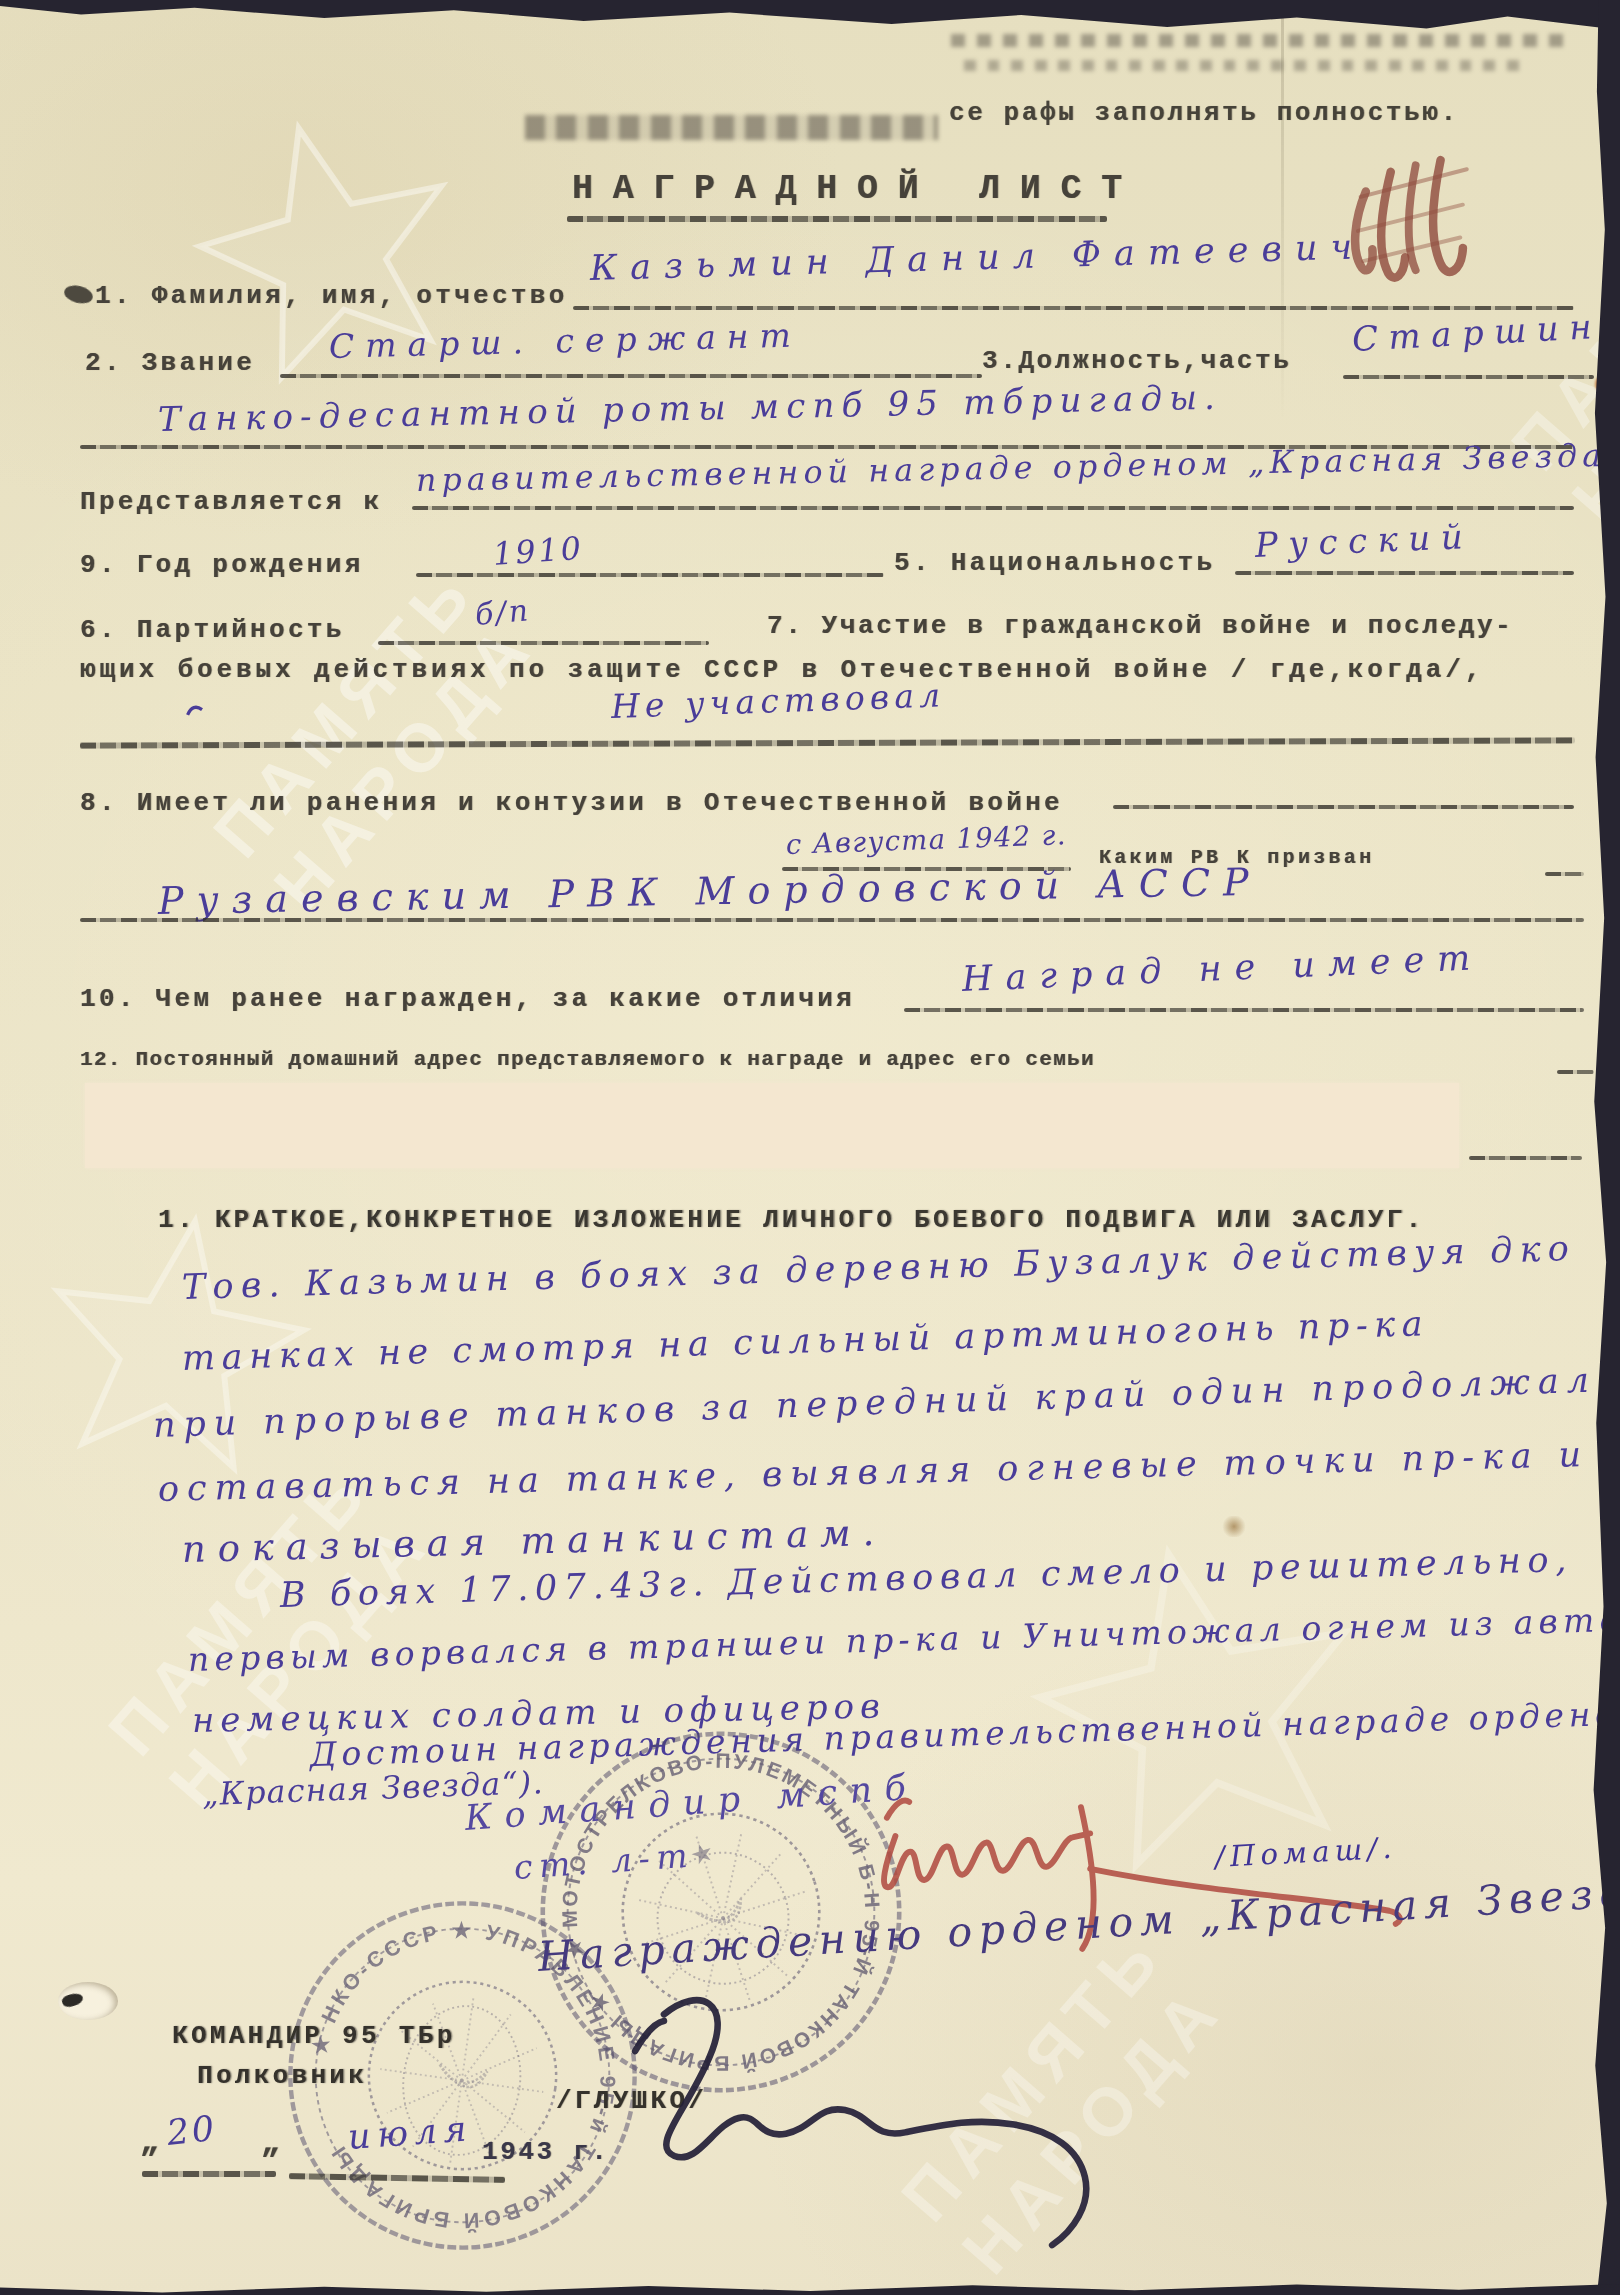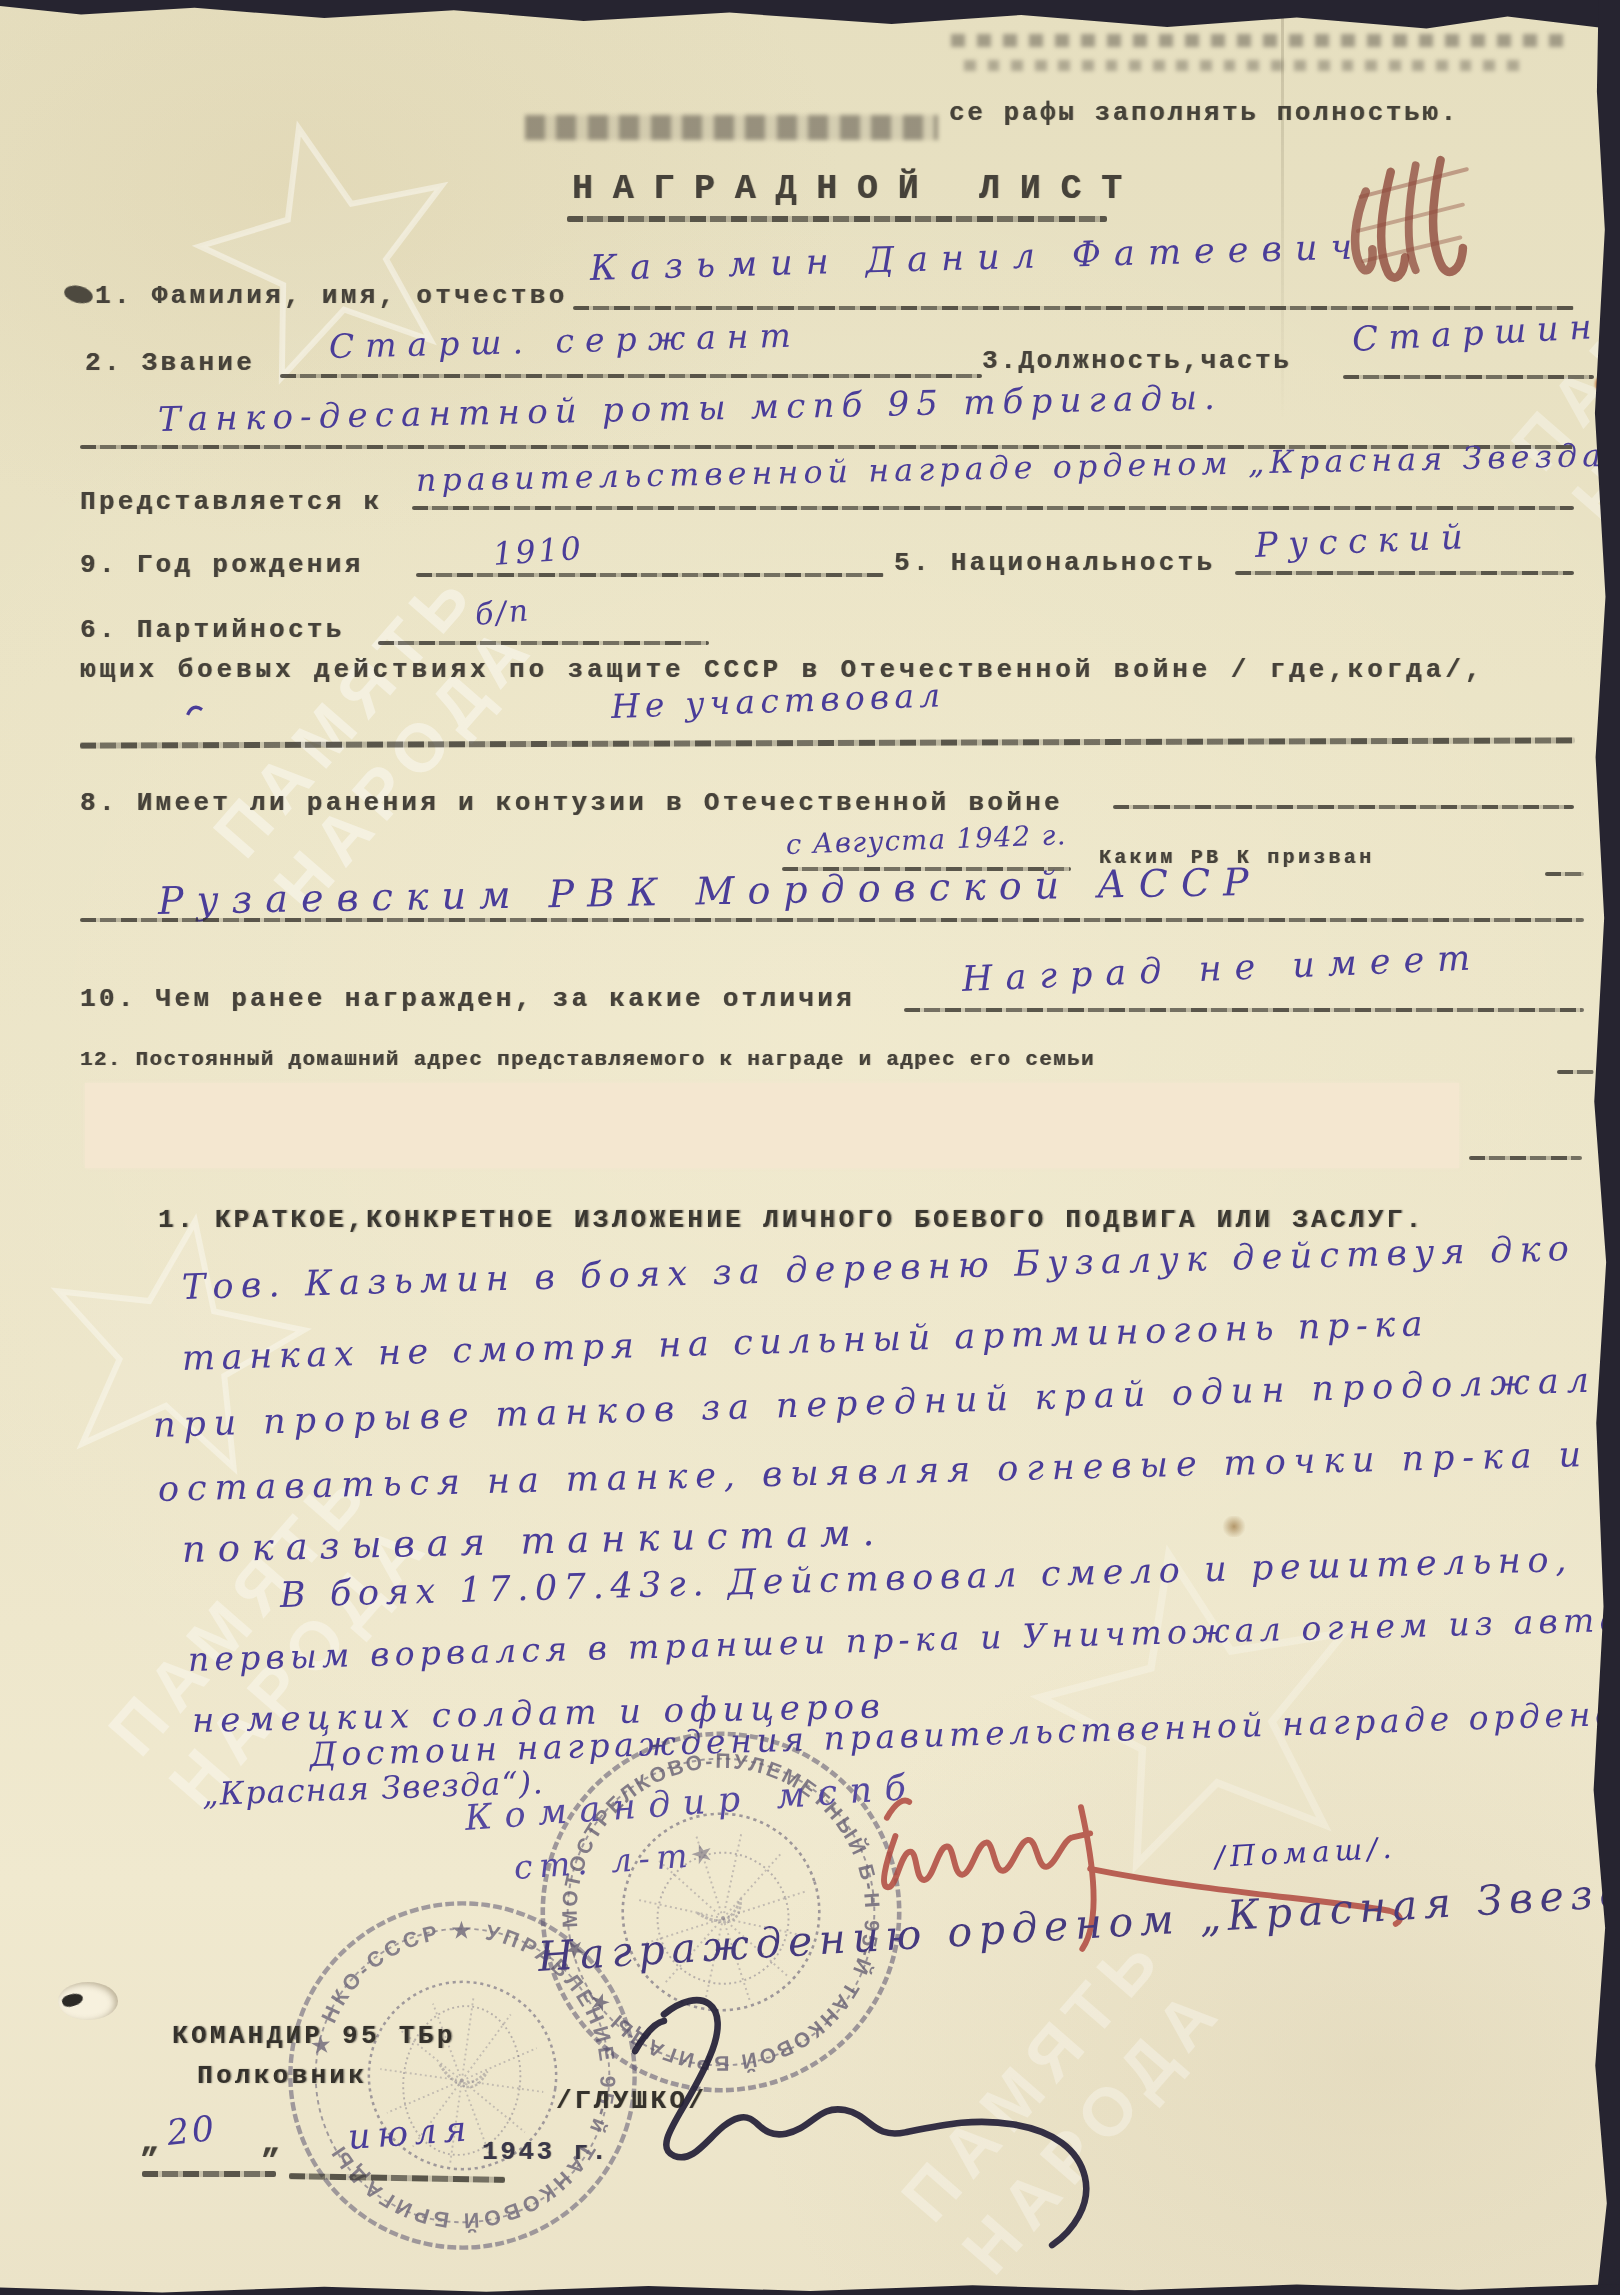--- a/index.html
+++ b/index.html
@@ -99,20 +99,21 @@
   <div class="t" style="left:80px;top:550px;font-size:26px;letter-spacing:3.3px;">9. Год рождения</div>
   <div class="hw" style="left:493px;top:536px;font-size:31.5px;letter-spacing:2.6px;transform:rotate(-4deg);">1910</div>
   <div class="ul" style="left:416px;top:573px;width:468px;"></div>
   <div class="t" style="left:894px;top:548px;font-size:26px;letter-spacing:3.3px;">5. Национальность</div>
   <div class="hw" style="left:1255px;top:525px;font-size:34px;letter-spacing:10.5px;transform:rotate(-2.4deg);">Русский</div>
   <div class="ul" style="left:1235px;top:571px;width:339px;"></div>
 
   <div class="t" style="left:80px;top:615px;font-size:26px;letter-spacing:3.3px;">6. Партийность</div>
   <div class="hw" style="left:475px;top:597px;font-size:30px;letter-spacing:2.6px;transform:rotate(-5deg);">б/п</div>
   <div class="ul" style="left:378px;top:641px;width:331px;"></div>
+  <div class="t" style="left:767px;top:611px;font-size:26px;letter-spacing:2.6px;">7. Участие в гражданской войне и последу-</div>
   <div class="t" style="left:80px;top:655px;font-size:26px;letter-spacing:3.9px;">ющих боевых действиях по защите СССР в Отечественной войне / где,когда/,</div>
   <div class="hw" style="left:611px;top:687px;font-size:33px;letter-spacing:5.2px;transform:rotate(-2deg);">Не участвовал</div>
   <svg class="abs" style="left:0;top:0;" width="328" height="787" viewBox="0 0 500 1200">
       <path d="M286,1090 q8,-18 22,-8" fill="none" stroke="#4a3d99" stroke-width="5"></path>
     </svg>
   <div class="ul thick" style="left:80px;top:740px;width:1495px;transform:rotate(-.2deg);"></div>
 
   <div class="t" style="left:80px;top:788px;font-size:26px;letter-spacing:3.3px;">8. Имеет ли ранения и контузии в Отечественной войне</div>
   <div class="ul" style="left:1113px;top:805px;width:461px;"></div>
 

